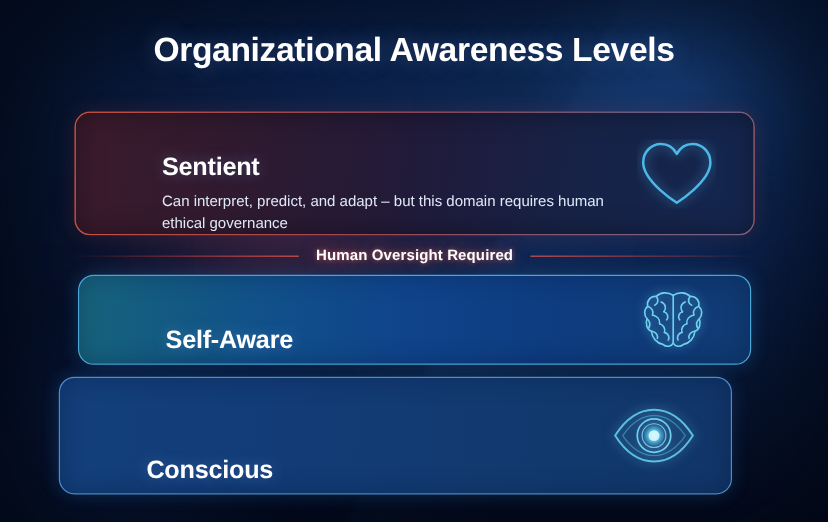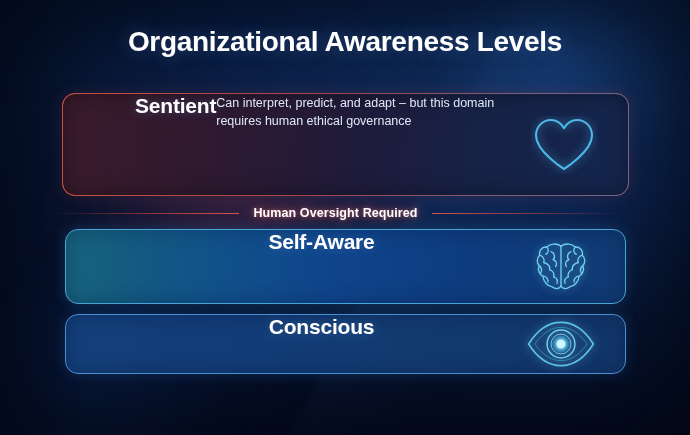--- a/index.html
+++ b/index.html
@@ -81,22 +81,22 @@
     border-radius: 13px;
     box-sizing: border-box;
   }
   .card-body {
     position: absolute;
     left: 32px;
     top: 0;
     right: 120px;
     height: 100%;
     display: flex;
-    flex-direction: row;
-    justify-content: center;
+    flex-direction: column;
+    justify-content: flex-end;
     margin-left: 40px;
   }
   .card-heading {
     color: #ffffff;
     font-weight: bold;
     font-size: 21px;
     letter-spacing: -0.2px;
     margin-bottom: 7px;
     text-shadow: 0 0 12px rgba(150,190,255,0.3);
   }
@@ -148,33 +148,33 @@
     top: 229px;
     width: 561px;
     height: 75px;
     background: linear-gradient(94deg, #17647d 0%, #145c80 10%, #11508a 28%, #0f448b 48%, #0e3c80 70%, #103a72 100%);
     border: 1px solid #4aa6d6;
     box-shadow: 0 0 14px rgba(40,120,190,0.3), inset 0 0 20px rgba(0,20,50,0.3);
   }
 
   
   #card-conscious {
-    left: 65px;
+    left: 49px;
     top: 314px;
     width: 561px;
-    height: 60px;
+    height: 98px;
     background: linear-gradient(96deg, #133f7a 0%, #123c77 30%, #123a70 65%, #113568 100%);
     border: 1px solid #4a8ece;
     box-shadow: 0 0 14px rgba(40,110,190,0.28), inset 0 0 20px rgba(0,15,45,0.3);
   }
 
   
   #divider {
     position: absolute;
-    left: 52px;
+    left: 62px;
     top: 203px;
     width: 567px;
     height: 20px;
     display: flex;
     align-items: center;
     justify-content: flex-end;
   }
   .div-line {
     flex: 1 1 auto;
     height: 1px;

